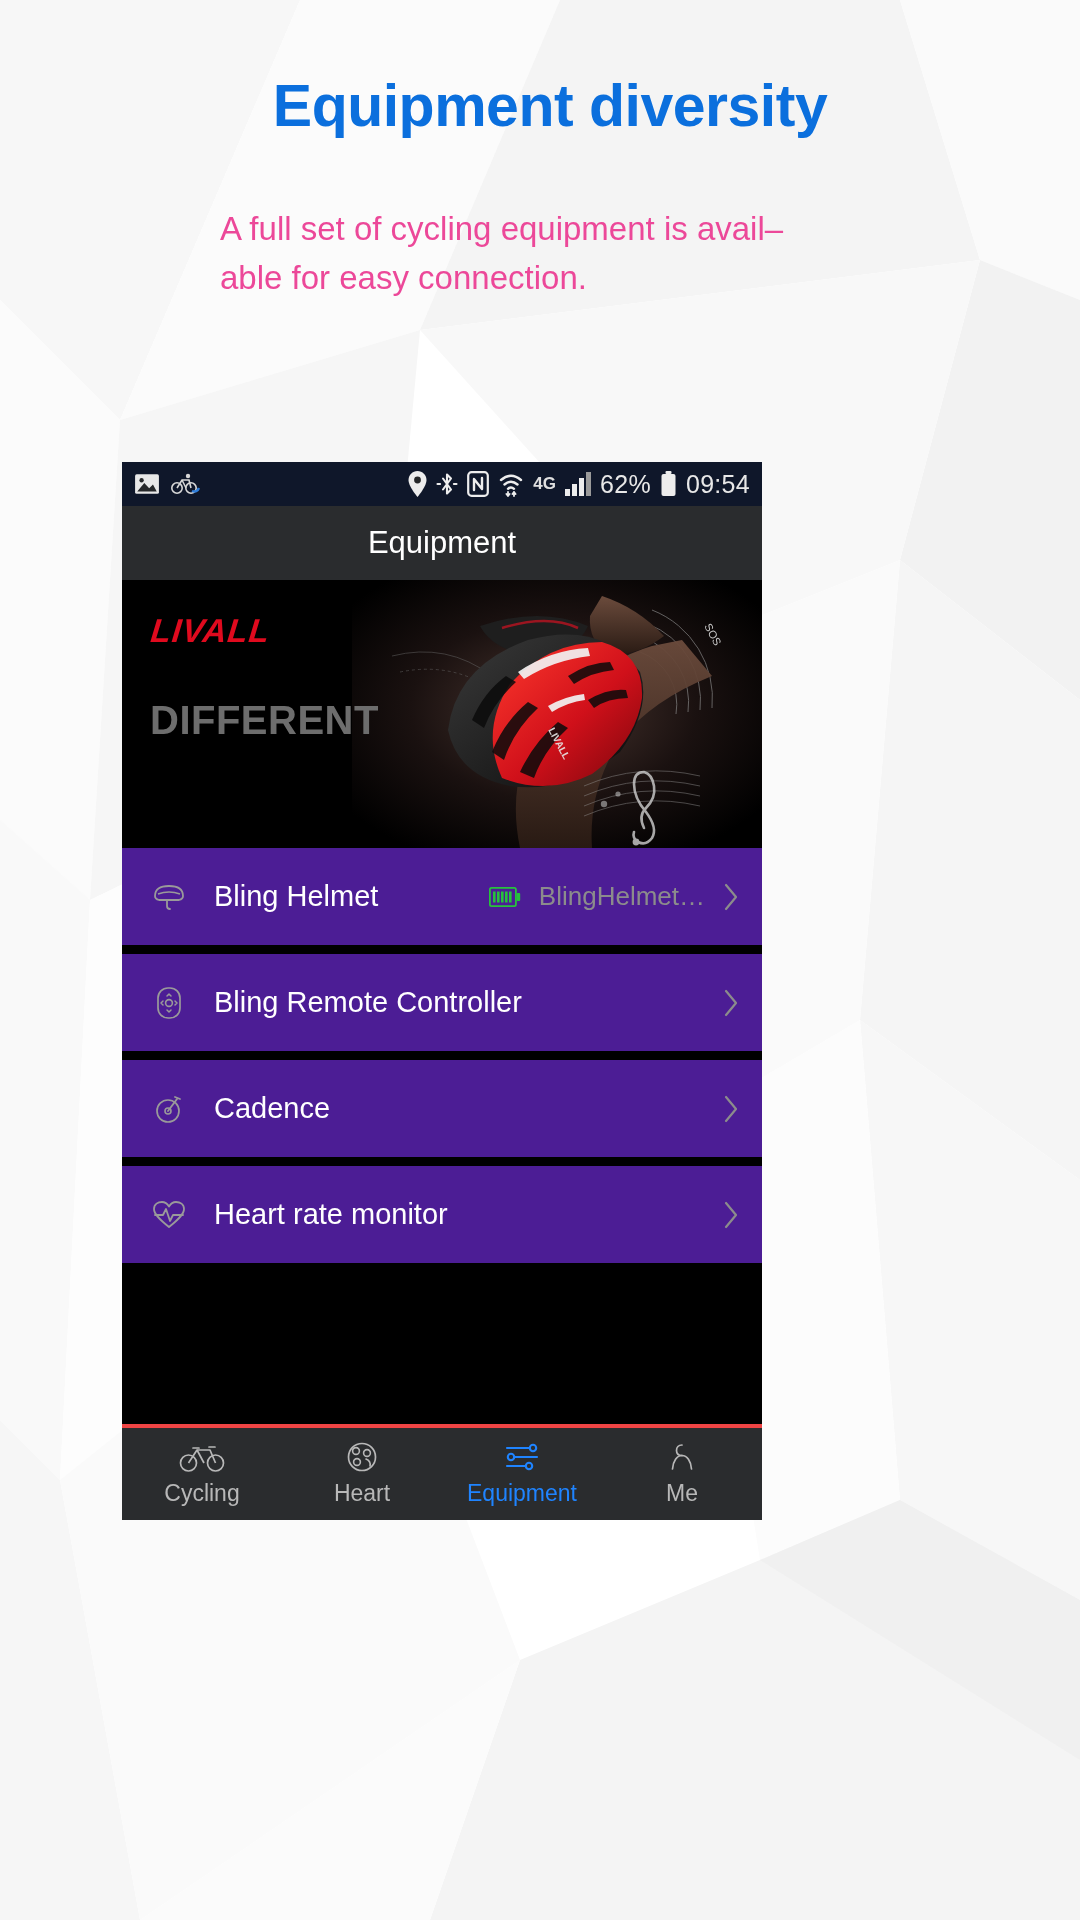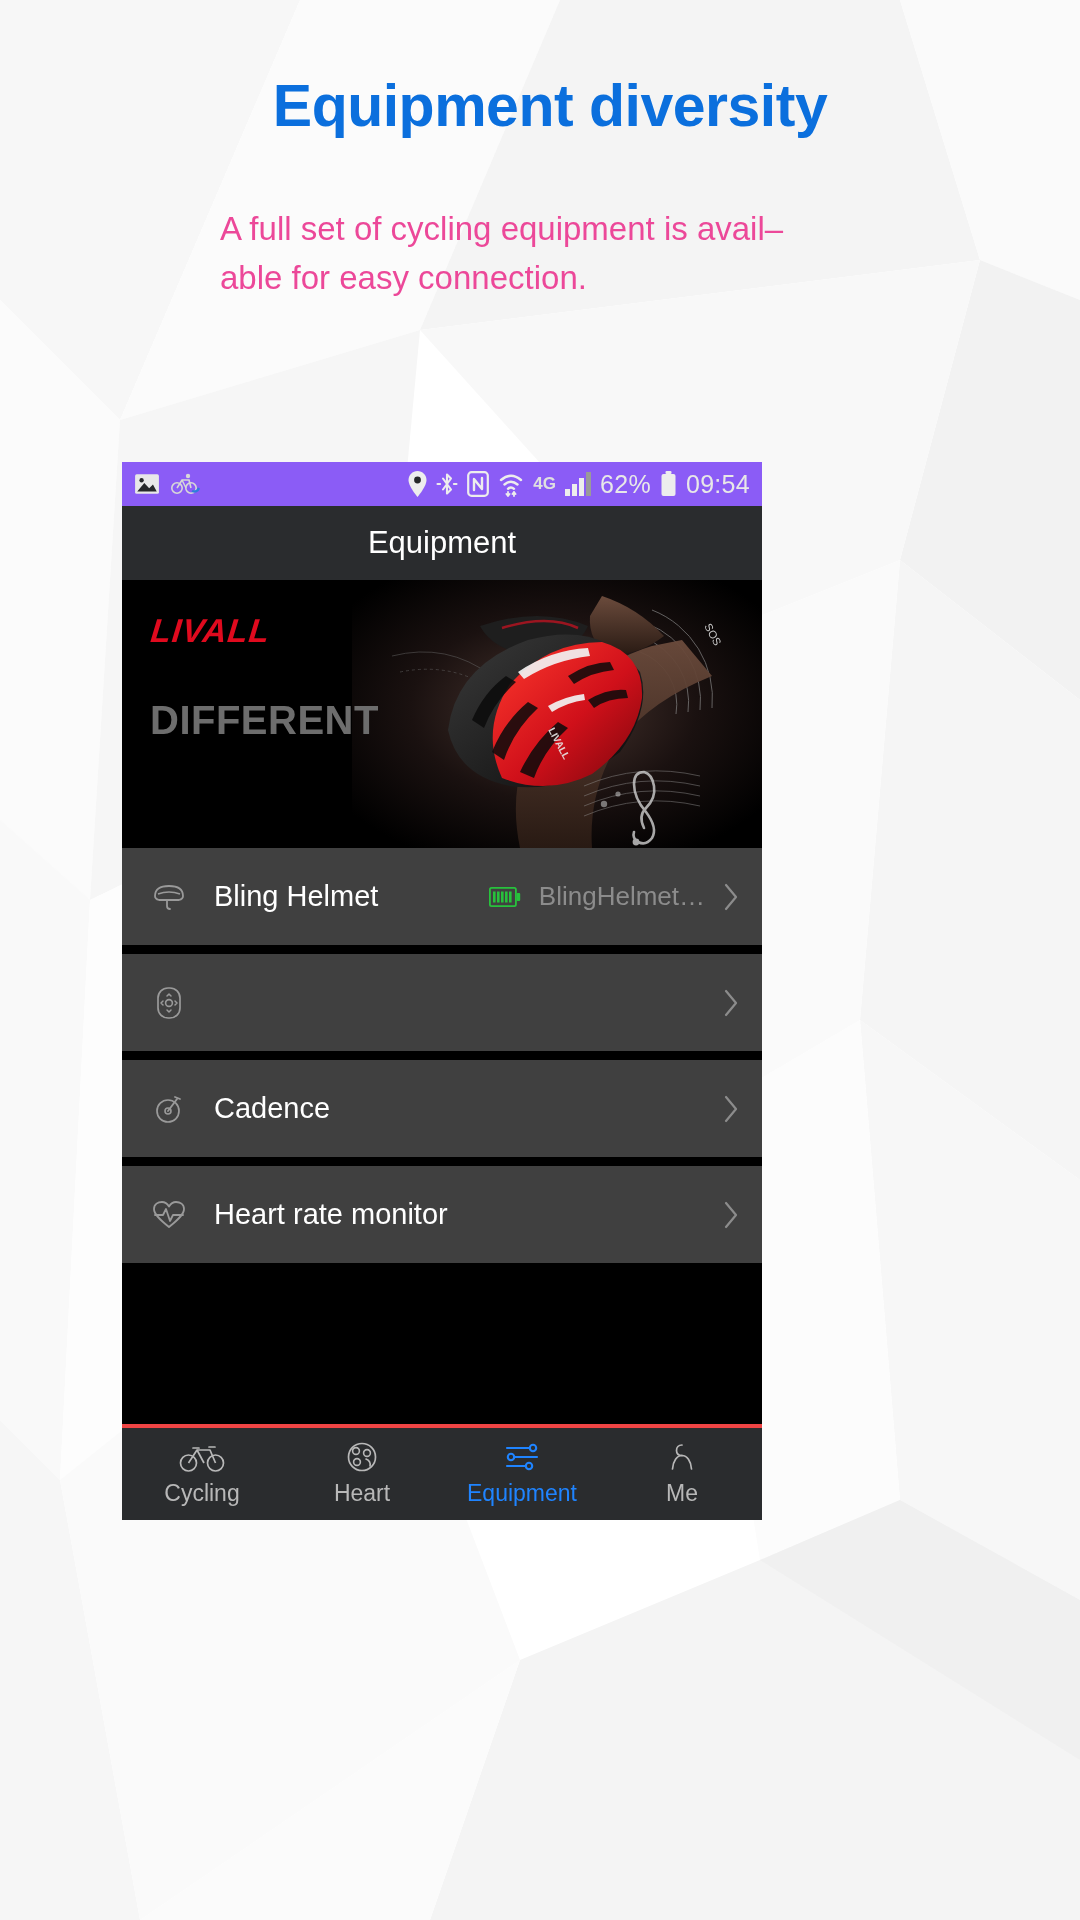--- a/index.html
+++ b/index.html
@@ -45,21 +45,21 @@
     background:#000;
     z-index:3;
     display:flex;
     flex-direction:column;
     overflow:hidden;
   }
 
   
   .statusbar {
     height:44px;
-    background:#8b5cf6;
+    background:#0f172a;
     display:flex;
     align-items:center;
     padding:0 12px;
     flex:0 0 auto;
   }
   .sb-left { display:flex; align-items:center; gap:10px; }
   .sb-right { margin-left:auto; display:flex; align-items:center; gap:9px; }
   .sb-text { color:#e8e8e8; font-size:25px; letter-spacing:0.3px; }
   .sb-4g { color:#e0e0e0; font-size:17px; font-weight:bold; align-self:flex-start; margin-top:4px; }
   .icon { display:block; }
@@ -95,21 +95,21 @@
     color:#6d6d6d; font-size:40px; font-weight:bold;
     line-height:1.22; letter-spacing:0.5px;
     z-index:3;
   }
   .banner-art { position:absolute; right:-10px; top:0; width:420px; height:268px; z-index:1; }
 
   
   .list { background:#000; flex:0 0 auto; }
   .row {
     height:97px;
-    background:#404040;
+    background:#4c1d95;
     display:flex;
     align-items:center;
     padding:0 22px 0 24px;
   }
   .row + .row { margin-top:9px; }
   .row-icon { width:46px; display:flex; align-items:center; justify-content:center; flex:0 0 auto; }
   .row-label { color:#ffffff; font-size:29px; margin-left:22px; }
   .row-right { margin-left:auto; display:flex; align-items:center; gap:18px; }
   .row-status { color:#8c8c8c; font-size:26px; }
   .chev { flex:0 0 auto; }
@@ -338,20 +338,21 @@
       <span class="row-icon">
         <svg width="36" height="36" viewBox="0 0 36 36">
           <rect x="7" y="3" width="22" height="30" rx="10" fill="none" stroke="#9a9a9a" stroke-width="1.7"></rect>
           <circle cx="18" cy="18" r="3.4" fill="none" stroke="#9a9a9a" stroke-width="1.6"></circle>
           <path d="M12 16 L10 18 L12 20" fill="none" stroke="#9a9a9a" stroke-width="1.5" stroke-linecap="round" stroke-linejoin="round"></path>
           <path d="M24 16 L26 18 L24 20" fill="none" stroke="#9a9a9a" stroke-width="1.5" stroke-linecap="round" stroke-linejoin="round"></path>
           <path d="M16 11 L18 9 L20 11" fill="none" stroke="#9a9a9a" stroke-width="1.5" stroke-linecap="round" stroke-linejoin="round"></path>
           <path d="M16 25 L18 27 L20 25" fill="none" stroke="#9a9a9a" stroke-width="1.5" stroke-linecap="round" stroke-linejoin="round"></path>
         </svg>
       </span>
+      <span class="row-label">Bling Remote Controller</span>
       <span class="row-right">
         <span class="row-status"></span>
         <svg class="chev" width="17" height="30" viewBox="0 0 17 30">
           <path d="M3 3 L13 15 L3 27" fill="none" stroke="#8c8c8c" stroke-width="2.2" stroke-linecap="round" stroke-linejoin="round"></path>
         </svg>
       </span>
     </div>
 
     <div class="row">
       <span class="row-icon">

